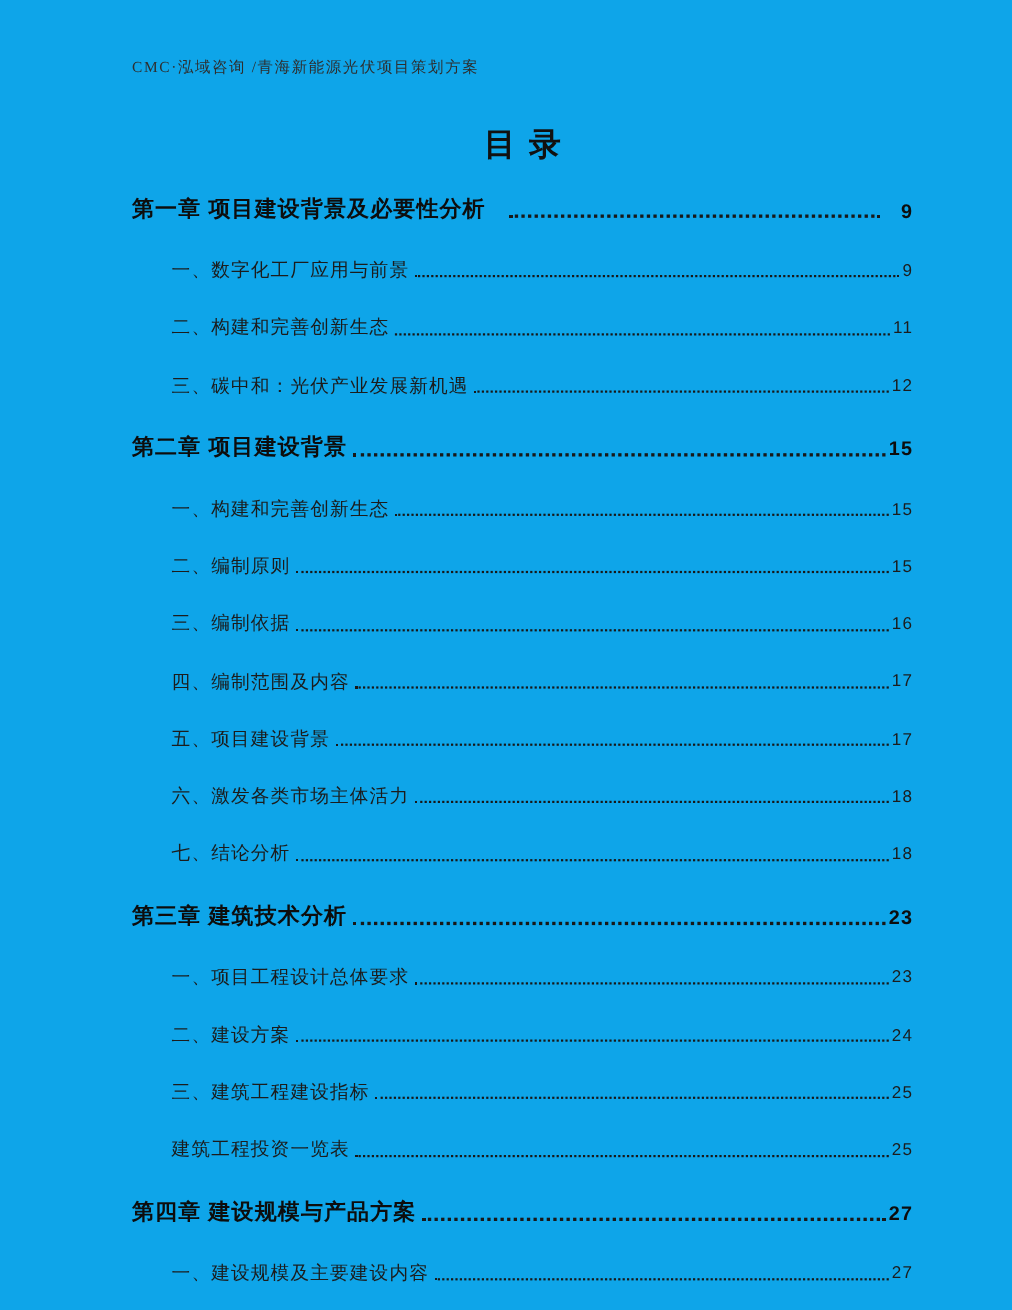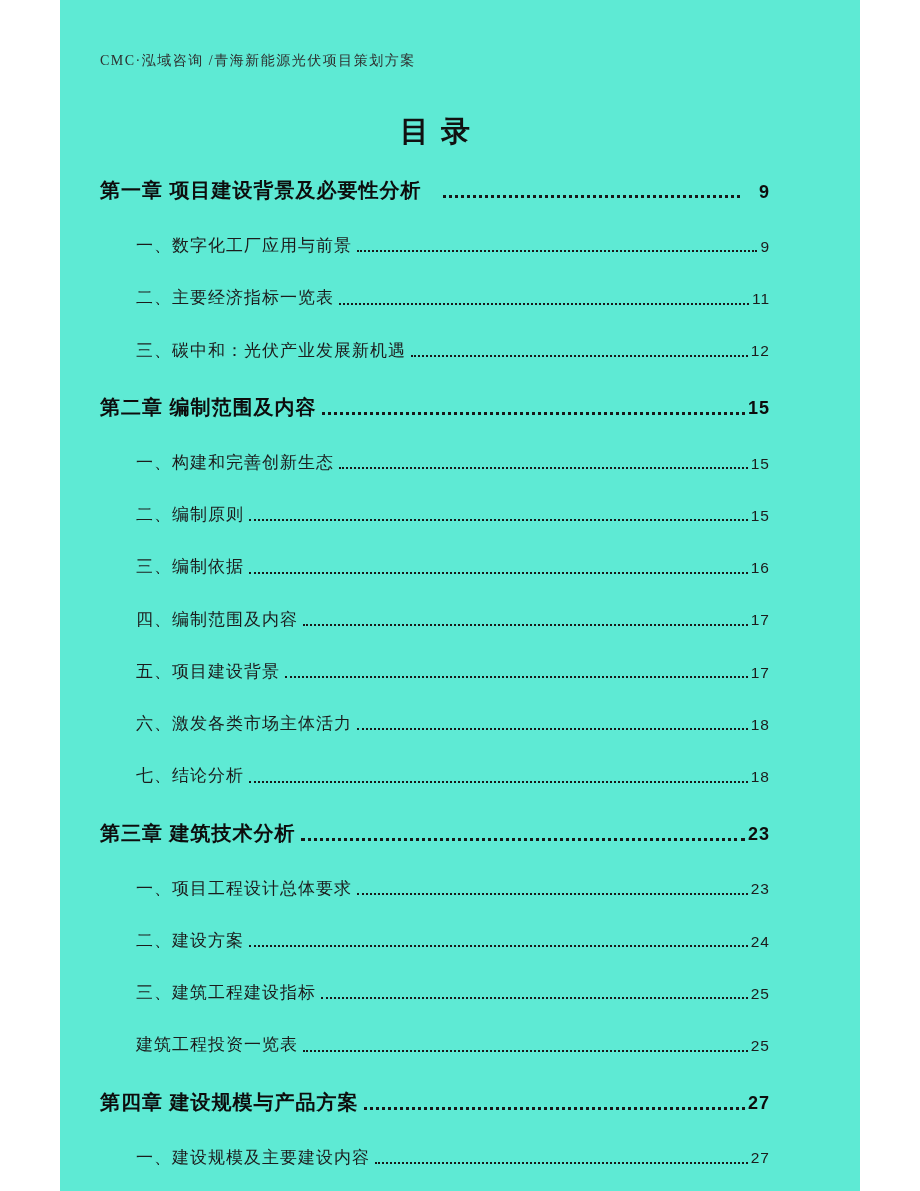--- a/index.html
+++ b/index.html
@@ -2,26 +2,26 @@
 <html><head>
 <meta charset="utf-8">
 <style>
   html, body {
     margin: 0;
     padding: 0;
     background: #ffffff;
   }
   .doc-page {
     position: relative;
-    width: 800px;
+    width: 920px;
     height: 1191px;
     margin: 0 auto;
-    background: #5eead4;
+    background: #0ea5e9;
     box-sizing: border-box;
-    padding: 52px 90px 0 40px;
+    padding: 52px 90px 0 120px;
     font-family: "Liberation Serif", "DejaVu Serif", serif;
     color: #1a1a1a;
     overflow: hidden;
   }
   .doc-header {
     font-size: 14px;
     color: #2e2e2e;
     letter-spacing: 1.5px;
     white-space: nowrap;
   }
@@ -88,31 +88,31 @@
         <span class="toc-label">第一章 项目建设背景及必要性分析</span>
         <span class="toc-dots"></span>
         <span class="toc-pgnum">9</span>
       </div>
       <div class="toc-row item">
         <span class="toc-label">一、数字化工厂应用与前景</span>
         <span class="toc-dots"></span>
         <span class="toc-pgnum">9</span>
       </div>
       <div class="toc-row item">
-        <span class="toc-label">二、主要经济指标一览表</span>
+        <span class="toc-label">二、构建和完善创新生态</span>
         <span class="toc-dots"></span>
         <span class="toc-pgnum">11</span>
       </div>
       <div class="toc-row item">
         <span class="toc-label">三、碳中和：光伏产业发展新机遇</span>
         <span class="toc-dots"></span>
         <span class="toc-pgnum">12</span>
       </div>
       <div class="toc-row chapter">
-        <span class="toc-label">第二章 编制范围及内容</span>
+        <span class="toc-label">第二章 项目建设背景</span>
         <span class="toc-dots"></span>
         <span class="toc-pgnum">15</span>
       </div>
       <div class="toc-row item">
         <span class="toc-label">一、构建和完善创新生态</span>
         <span class="toc-dots"></span>
         <span class="toc-pgnum">15</span>
       </div>
       <div class="toc-row item">
         <span class="toc-label">二、编制原则</span>

